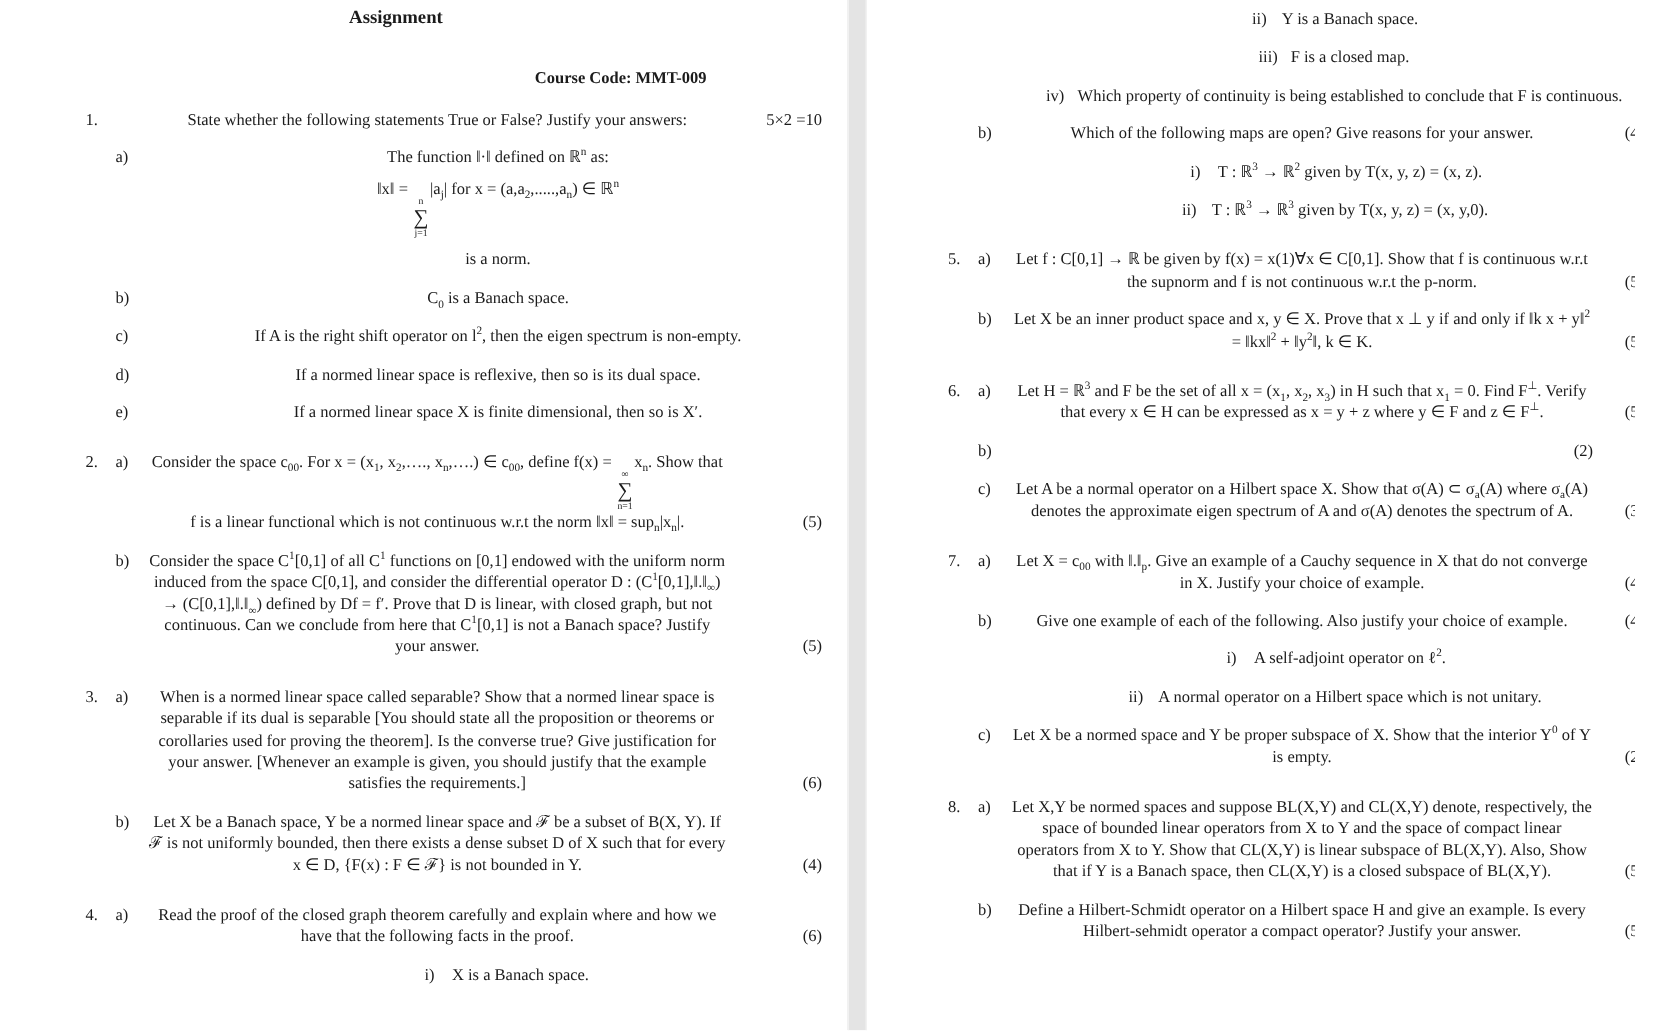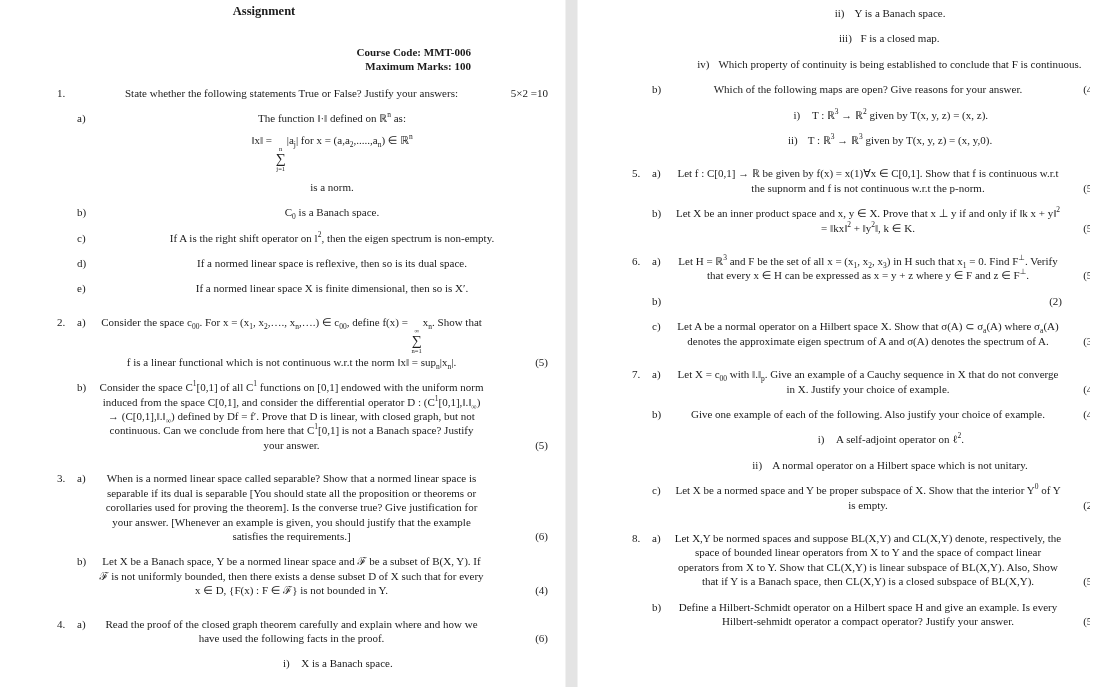--- a/index.html
+++ b/index.html
@@ -31,22 +31,21 @@
   .sum .sl{font-size:6.5px;line-height:1;}
   .sum .sg{font-size:14px;line-height:1;}
 </style>
 </head>
 <body>
 
 <div class="canvas">
   <div class="page left">
     <div class="title">Assignment</div>
     <div class="header" id="header-block">
-        <div>Course Code: MMT-006</div>
-        <div>Maximum Marks: 100</div>
+        <div>Course Code: MMT-009</div>
       </div>
     <div class="rows" id="left-rows">
         <div class="row q">
           <span class="num">1.</span>
           <span class="lab"></span>
           <div class="txt">State whether the following statements True or False? Justify your answers:</div>
           <span class="marks">5×2 =10</span>
         </div>
         <div class="row">
           <span class="num"></span>
@@ -111,21 +110,21 @@
         </div>
         <div class="row">
           <span class="num"></span>
           <span class="lab">b)</span>
           <div class="txt">Let X be a Banach space, Y be a normed linear space and ℱ be a subset of B(X, Y). If ℱ is not uniformly bounded, then there exists a dense subset D of X such that for every x ∈ D, {F(x) : F ∈ ℱ} is not bounded in Y.</div>
           <span class="marks">(4)</span>
         </div>
         <div class="row q">
           <span class="num">4.</span>
           <span class="lab">a)</span>
-          <div class="txt">Read the proof of the closed graph theorem carefully and explain where and how we have used the following facts in the proof.</div>
+          <div class="txt">Read the proof of the closed graph theorem carefully and explain where and how we have that the following facts in the proof.</div>
           <span class="marks">(6)</span>
         </div>
         <div class="row">
           <span class="num"></span>
           <span class="lab"></span>
           <div class="txt wide"><span class="rom">i)</span>X is a Banach space.</div>
         </div>
       </div>
   </div>
   <div class="gap"></div>

